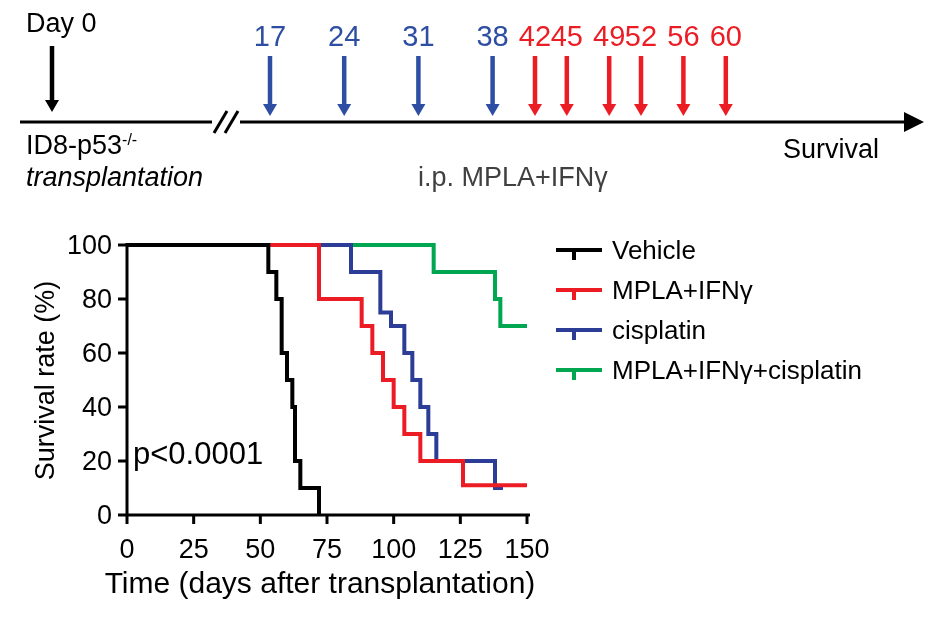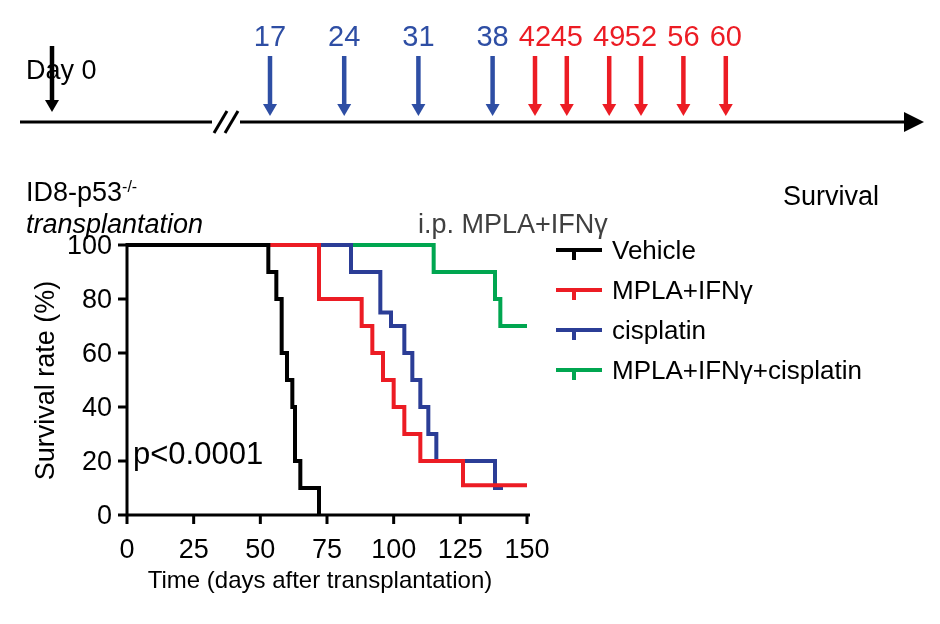--- a/index.html
+++ b/index.html
@@ -1,29 +1,29 @@
 <!DOCTYPE html>
 <html><head>
 <meta charset="utf-8">
 <style>
   html,body{margin:0;padding:0;background:#fff;}
   .fig{
     position:relative;width:940px;height:624px;background:#ffffff;
     font-family:"Liberation Sans",sans-serif;color:#000;overflow:hidden;
   }
   .abs{position:absolute;white-space:nowrap;line-height:1.15;}
-  .t27{font-size:27px;margin-top:47px;}
+  .t27{font-size:27px;}
   .sup{font-size:16px;vertical-align:9px;}
   svg{position:absolute;left:0;display:block;}
   svg text{font-family:"Liberation Sans",sans-serif;}
   .ylab{
     position:absolute;left:-105px;top:365px;width:300px;text-align:center;
     font-size:27px;transform:rotate(-90deg);
   }
-  .xlab{position:absolute;left:80px;top:566px;width:480px;text-align:center;font-size:24px;}
+  .xlab{position:absolute;left:80px;top:566px;width:480px;text-align:center;font-size:30px;}
   .pval{position:absolute;left:133px;top:436px;font-size:31px;}
 </style>
 </head>
 <body>
 
 <div class="fig">
 
   <svg id="timeline-svg" width="940" height="210" style="top:0;">
       <line x1="20" y1="122" x2="906" y2="122" stroke="#000000" stroke-width="3"></line>
       <polygon points="904,112 904,132 924,122" fill="#000000"></polygon>

